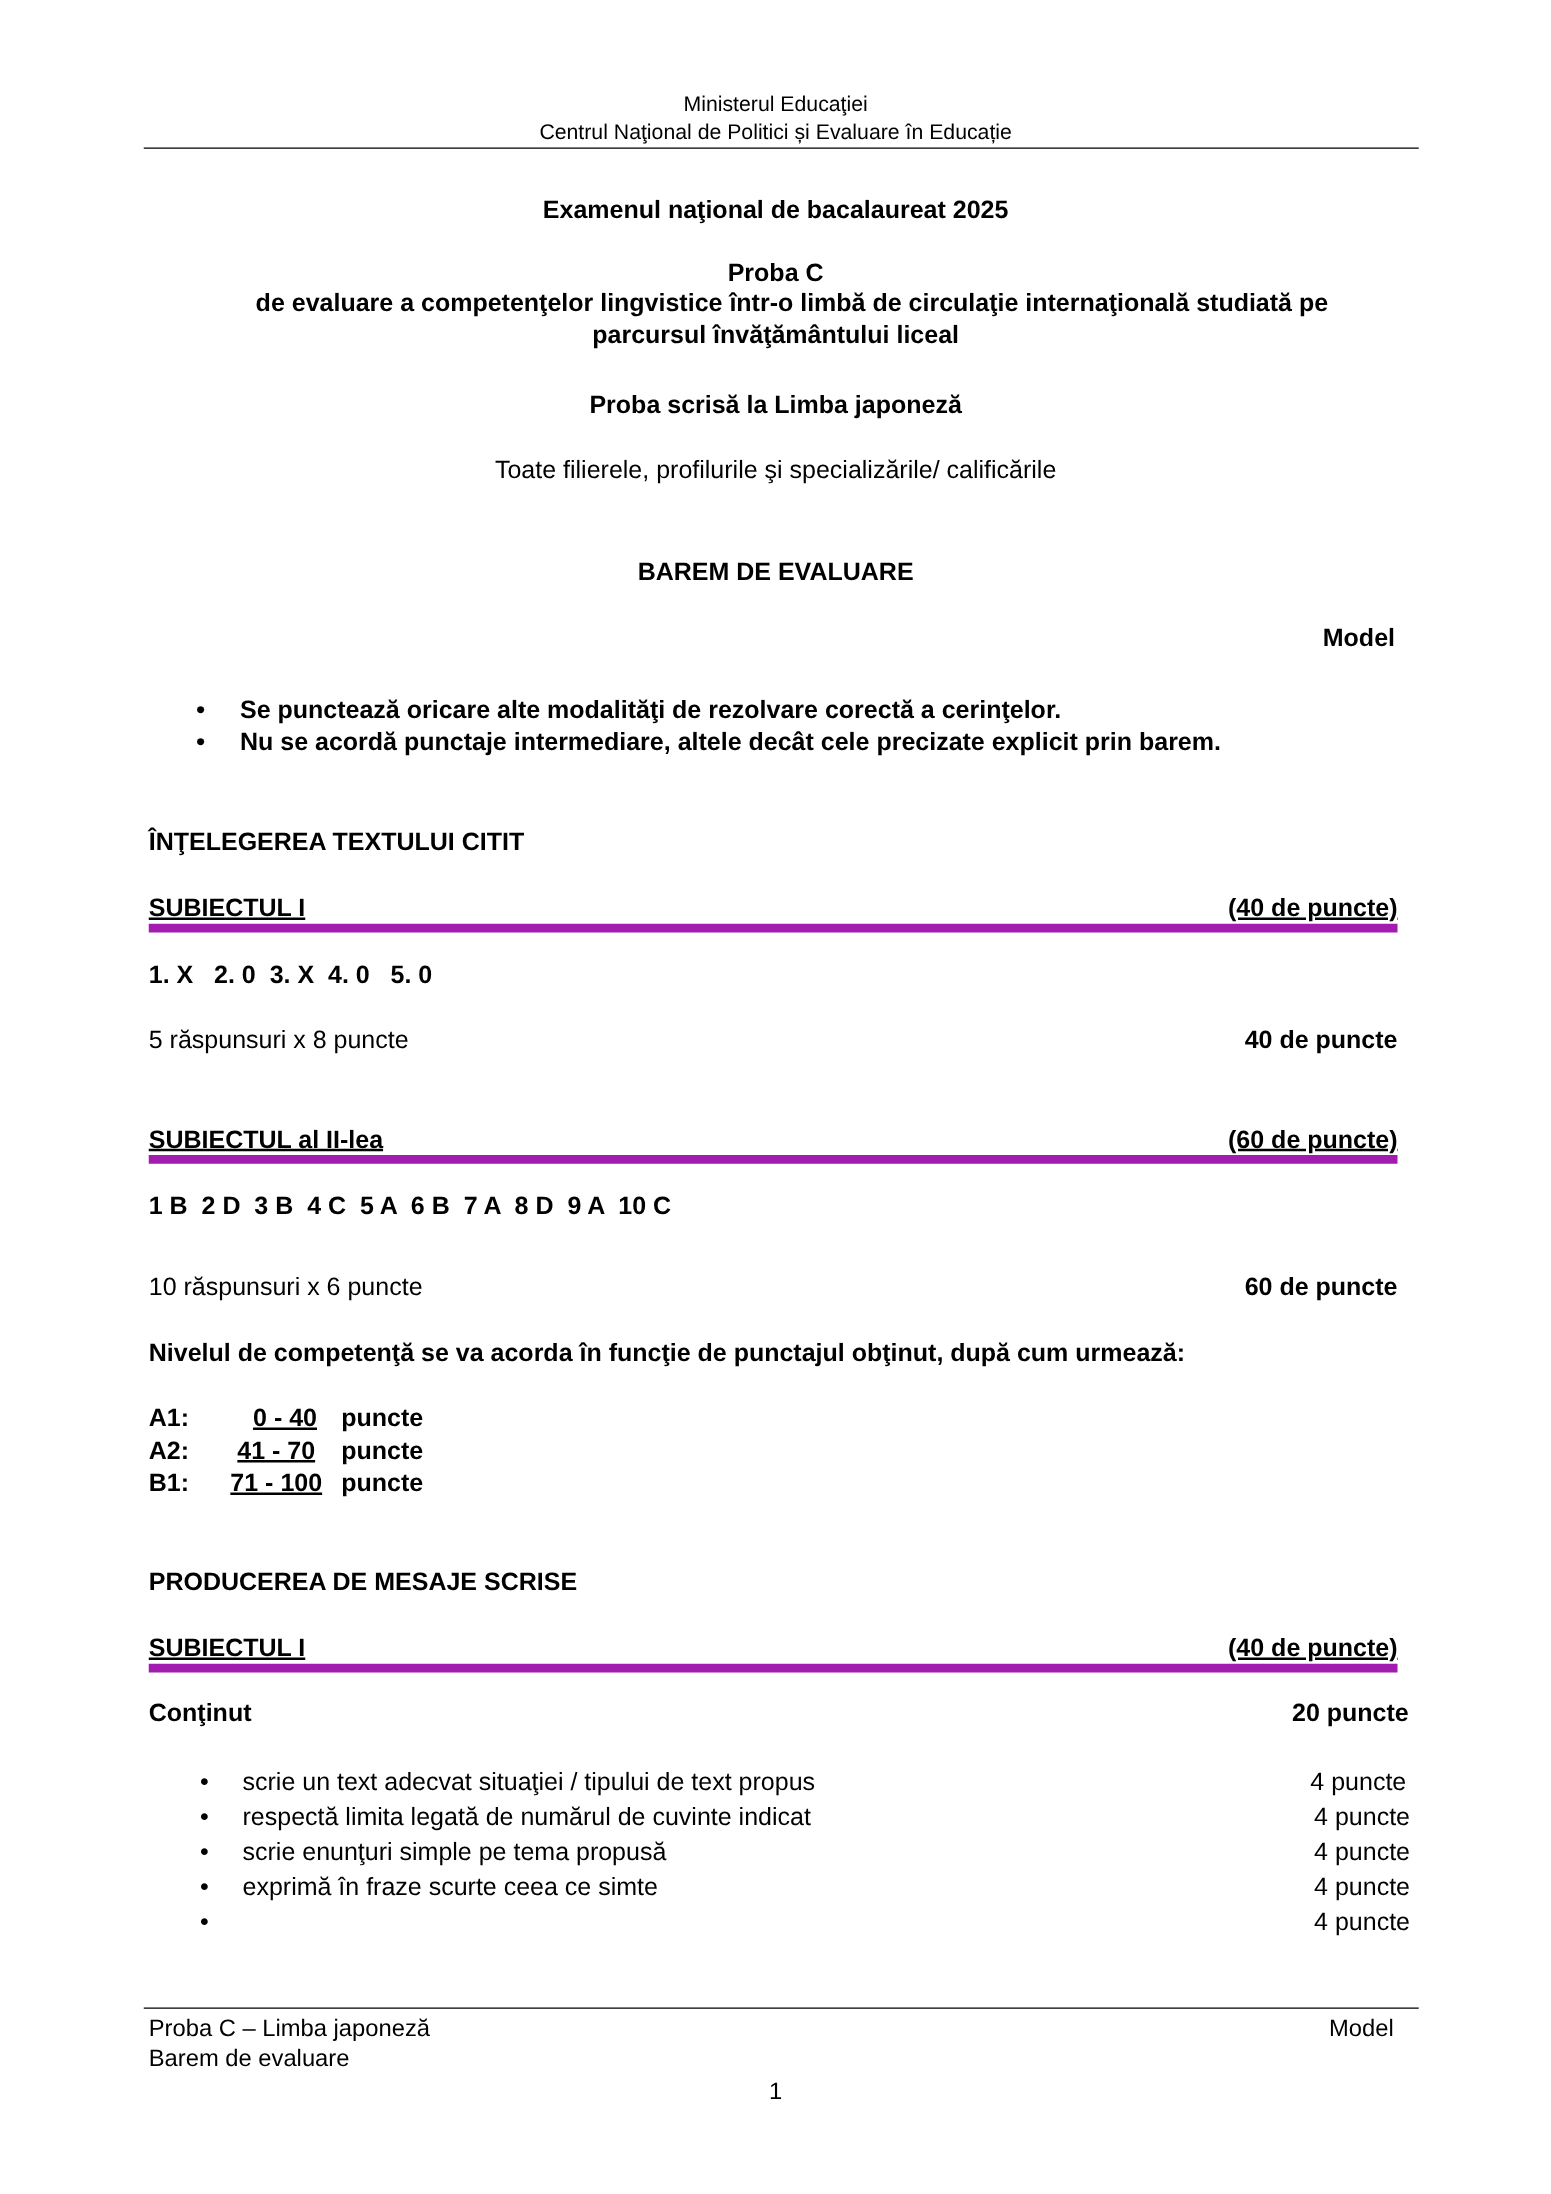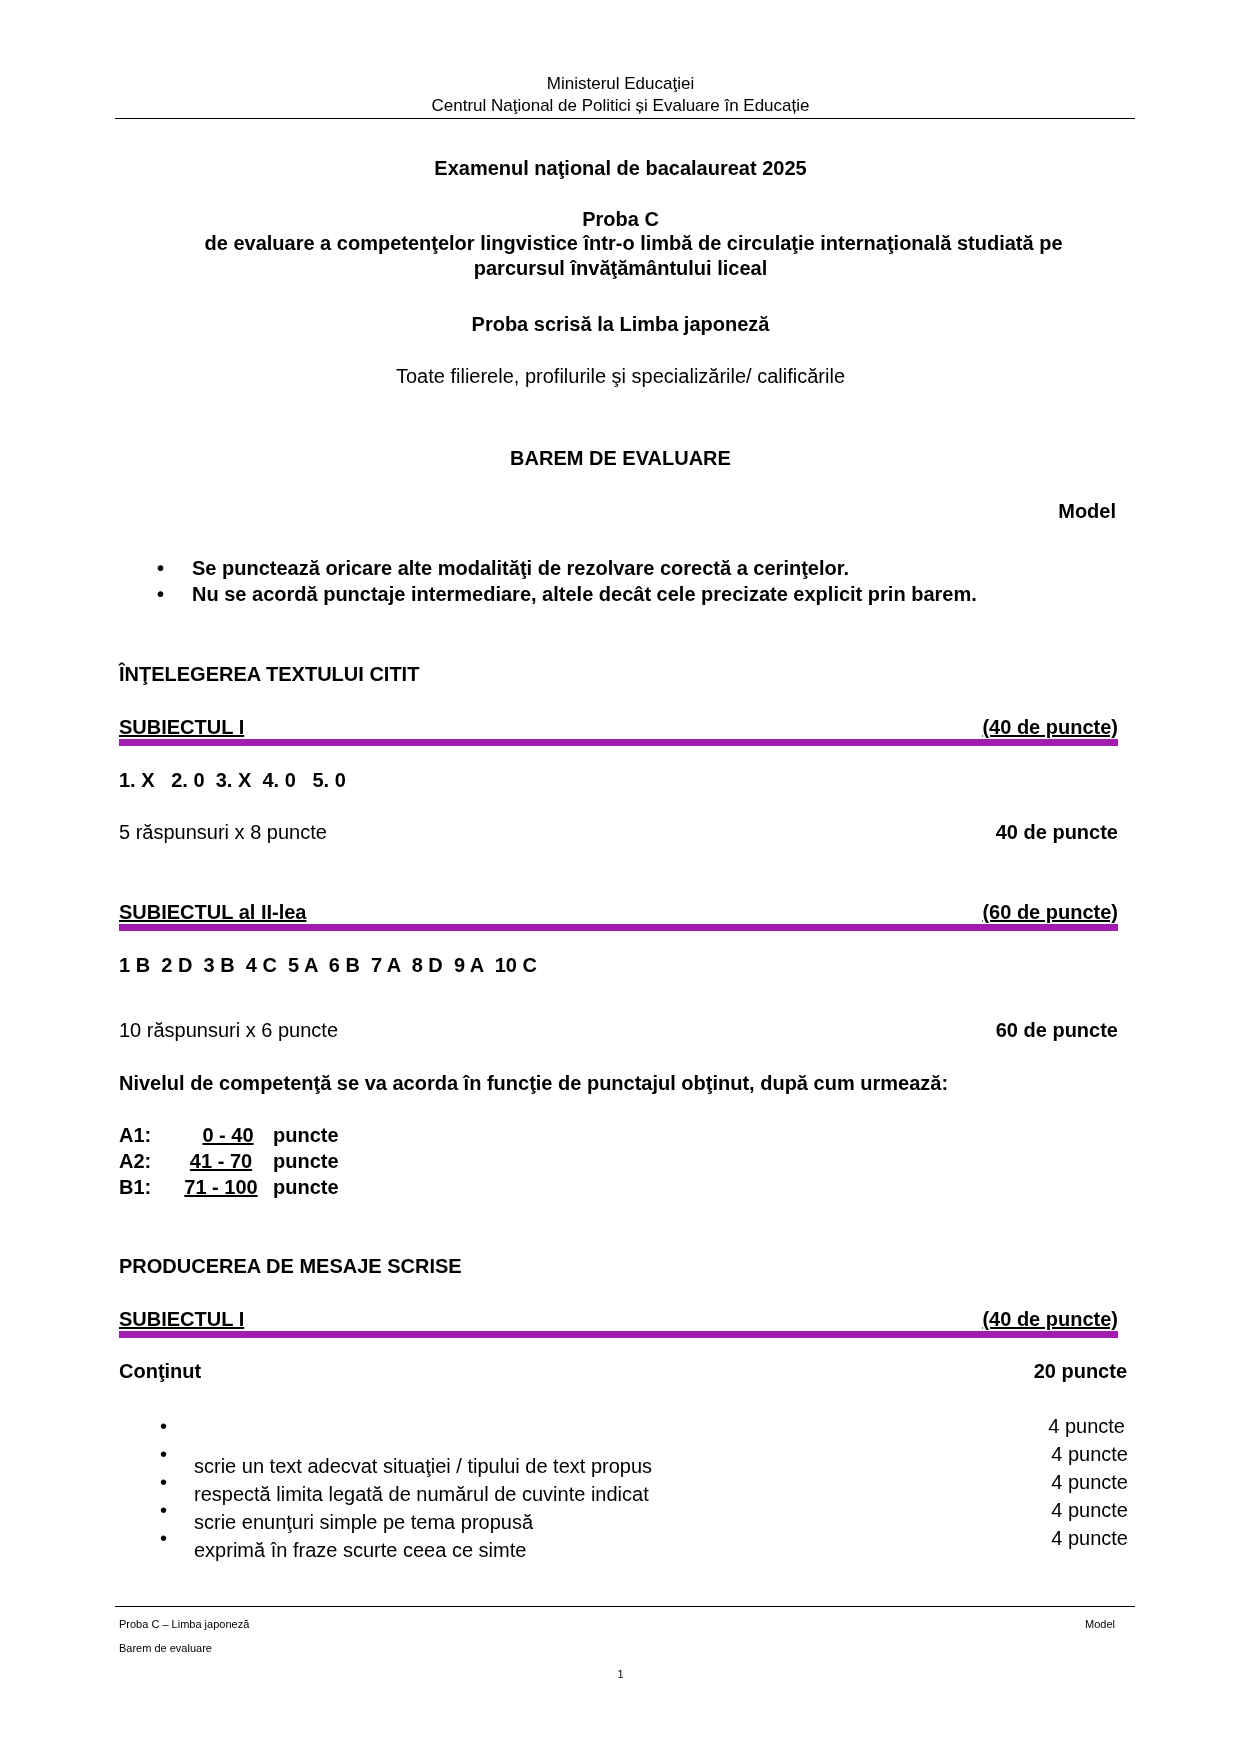--- a/index.html
+++ b/index.html
@@ -15,27 +15,27 @@
   .sec-line .l { position: absolute; left: 0; top: 0; text-decoration: underline; }
   .sec-line .r { position: absolute; right: 0; top: 0; text-decoration: underline; margin-left: 24px; }
   .row { position: absolute; left: 119px; width: 999px; height: 26px; }
   .row .l { position: absolute; left: 0; top: 0; }
   .row .r { position: absolute; right: 0; top: 0; }
   .bullet { position: absolute; font-size: 20px; line-height: 24px; }
   .bullet .dot { position: absolute; left: 0; top: 0; }
   .bullet .txt { position: absolute; left: 35px; top: 0; white-space: nowrap; }
   .crit { position: absolute; left: 160px; width: 968px; height: 26px; font-size: 20px; line-height: 24px; }
   .crit .dot { position: absolute; left: 0; top: 0; }
-  .crit .txt { position: absolute; left: 34px; top: 0; white-space: nowrap; margin-top: 40px; }
+  .crit .txt { position: absolute; left: 34px; top: 0; white-space: nowrap; }
   .crit .pts { position: absolute; right: 0; top: 0; white-space: nowrap; }
   .lvl { position: absolute; left: 119px; font-size: 20px; line-height: 26px; font-weight: bold; }
   .lvl span { display: inline-block; }
   .lvl .code { width: 50px; }
   .lvl .range { width: 104px; text-align: center; text-decoration: underline; }
-  .foot { font-size: 11px; line-height: 20px; }
+  .foot { font-size: 19px; line-height: 20px; }
 </style>
 </head>
 <body>
 
 <div class="abs center hdr" style="top:74px;">Ministerul Educaţiei</div>
 <div class="abs center hdr" style="top:96px;">Centrul Naţional de Politici și  Evaluare în Educație</div>
 <div class="hr" style="top:118px;"></div>
 
 <div class="abs center b t20" style="top:156px;">Examenul naţional de bacalaureat 2025</div>
 <div class="abs center b t20" style="top:207px;text-align:center;">Proba C</div>

